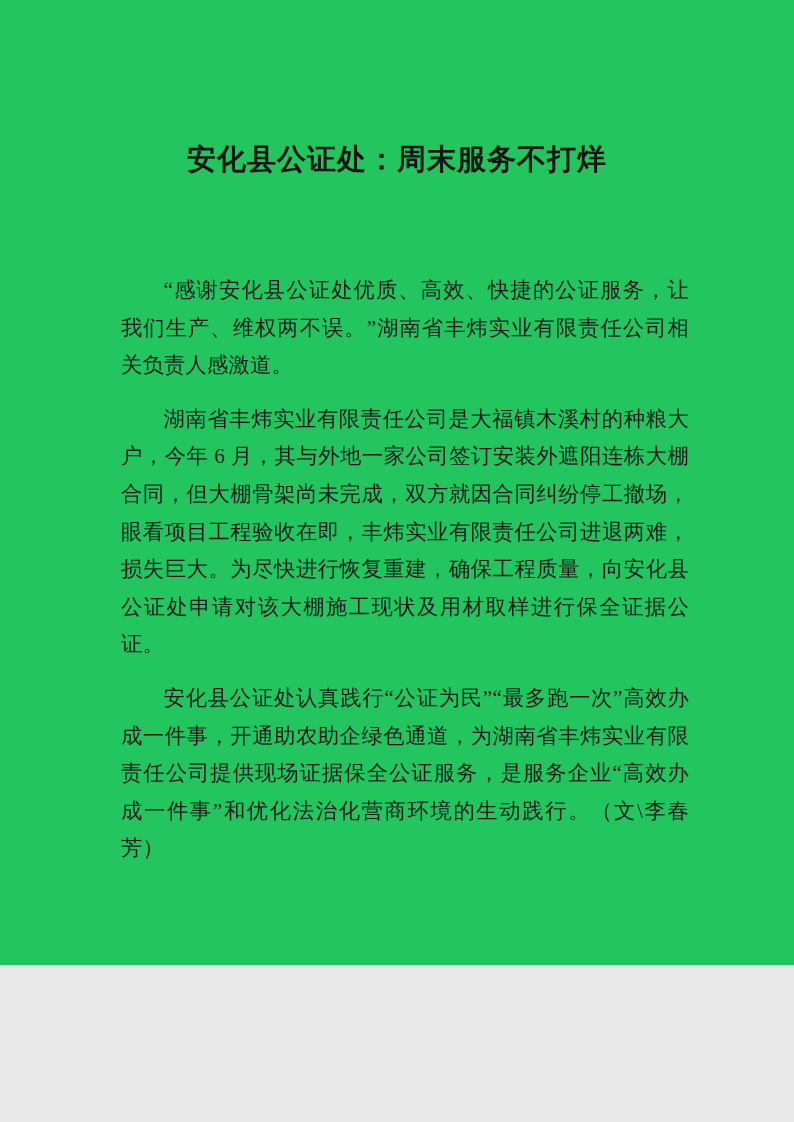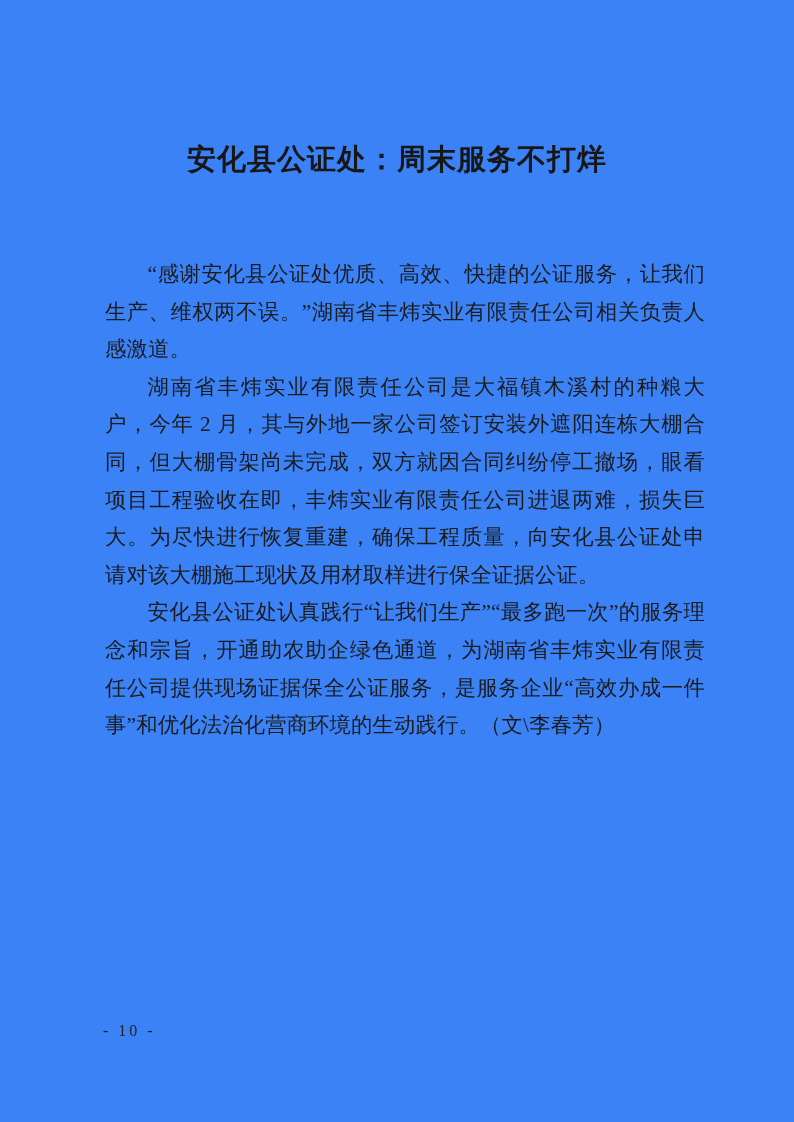--- a/index.html
+++ b/index.html
@@ -1,22 +1,22 @@
 <!DOCTYPE html>
 <html><head>
 <meta charset="utf-8">
 <style>
   * { box-sizing: border-box; }
   html, body { margin: 0; padding: 0; background: #e8e8e8; }
   .page {
     position: relative;
     width: 794px;
-    height: 1122px;
+    height: 965px;
     margin: 0 auto;
-    background: #3b82f6;
+    background: #22c55e;
     overflow: hidden;
     font-family: "Liberation Serif", serif;
     color: #1b1b1b;
   }
   .title-block {
     position: absolute;
     top: 138px;
     left: 0;
     right: 0;
     text-align: center;
@@ -27,21 +27,21 @@
     letter-spacing: 1px;
     color: #161616;
   }
   .content {
     position: absolute;
     top: 256px;
     left: 105px;
     width: 600px;
   }
   .para {
-    margin: 0;
+    margin: 16px;
     font-size: 21.3px;
     line-height: 37.6px;
     text-align: justify;
     text-justify: inter-ideograph;
     text-indent: 2em;
     letter-spacing: 0.2px;
     color: #1b1b1b;
   }
   .footer {
     position: absolute;
@@ -57,19 +57,19 @@
 <body>
 
 <div class="page">
 
   <div class="title-block">
     <div>安化县公证处：周末服务不打烊</div>
   </div>
 
   <div class="content">
     <p class="para">“感谢安化县公证处优质、高效、快捷的公证服务，让我们生产、维权两不误。”湖南省丰炜实业有限责任公司相关负责人感激道。</p>
-    <p class="para">湖南省丰炜实业有限责任公司是大福镇木溪村的种粮大户，今年 2 月，其与外地一家公司签订安装外遮阳连栋大棚合同，但大棚骨架尚未完成，双方就因合同纠纷停工撤场，眼看项目工程验收在即，丰炜实业有限责任公司进退两难，损失巨大。为尽快进行恢复重建，确保工程质量，向安化县公证处申请对该大棚施工现状及用材取样进行保全证据公证。</p>
-    <p class="para">安化县公证处认真践行“让我们生产”“最多跑一次”的服务理念和宗旨，开通助农助企绿色通道，为湖南省丰炜实业有限责任公司提供现场证据保全公证服务，是服务企业“高效办成一件事”和优化法治化营商环境的生动践行。（文\李春芳）</p>
+    <p class="para">湖南省丰炜实业有限责任公司是大福镇木溪村的种粮大户，今年 6 月，其与外地一家公司签订安装外遮阳连栋大棚合同，但大棚骨架尚未完成，双方就因合同纠纷停工撤场，眼看项目工程验收在即，丰炜实业有限责任公司进退两难，损失巨大。为尽快进行恢复重建，确保工程质量，向安化县公证处申请对该大棚施工现状及用材取样进行保全证据公证。</p>
+    <p class="para">安化县公证处认真践行“公证为民”“最多跑一次”高效办成一件事，开通助农助企绿色通道，为湖南省丰炜实业有限责任公司提供现场证据保全公证服务，是服务企业“高效办成一件事”和优化法治化营商环境的生动践行。（文\李春芳）</p>
   </div>
 
   <div class="footer">- 10 -</div>
 
 </div>
 
 </body></html>

